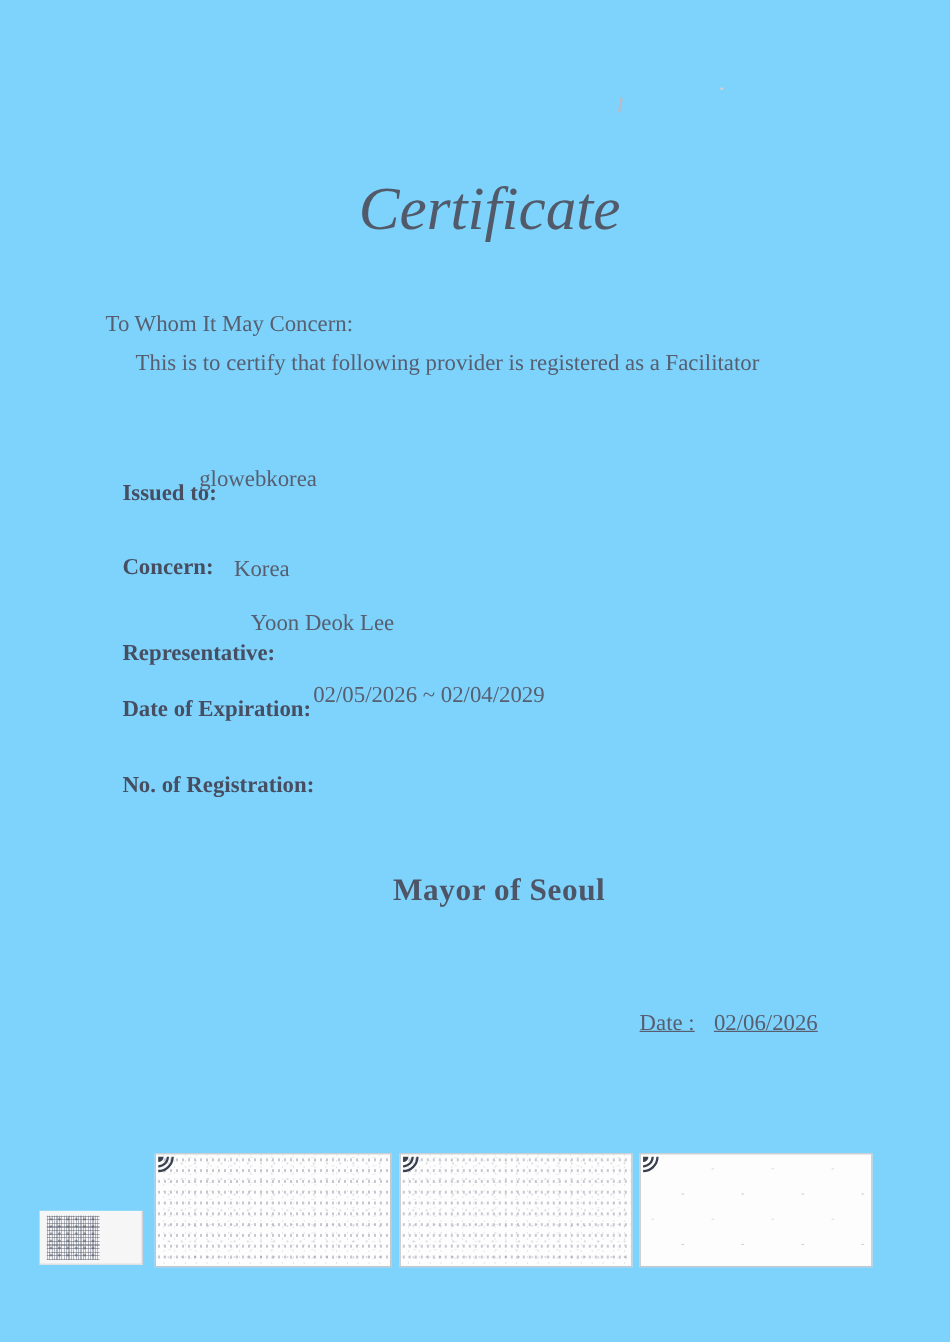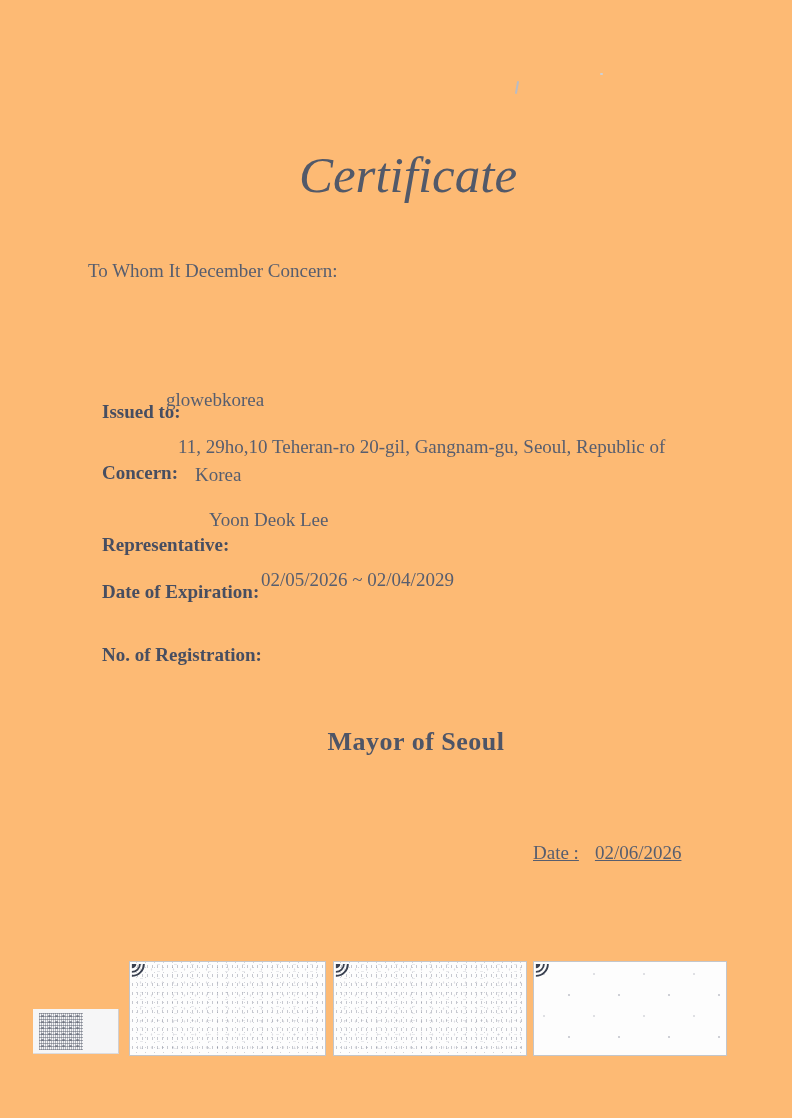--- a/index.html
+++ b/index.html
@@ -6,21 +6,21 @@
     --ink:#555c6e;
     --ink-strong:#474e61;
     --panel-border:#c3c6cb;
     --corner-icon:#394050;
   }
   html,body{margin:0;padding:0;background:#e8e8e8;}
   .page{
     position:relative;
     width:792px;height:1118px;
     margin:0 auto;
-    background:#fdba74;
+    background:#7dd3fc;
     font-family:"Liberation Serif", serif;
     color:var(--ink);
     overflow:hidden;
   }
   
   .artifact-slash{
     position:absolute;left:516px;top:81px;width:2px;height:13px;
     background:#b8bcc6;border-radius:1px;transform:rotate(10deg);
   }
   .artifact-dot{
@@ -118,27 +118,27 @@
 </head>
 <body>
 
 <div class="page">
 
   <div class="artifact-slash"></div>
   <div class="artifact-dot"></div>
 
   <h1 class="title">Certificate</h1>
 
-  <p class="text-line salutation">To Whom It December Concern:</p>
+  <p class="text-line salutation">To Whom It May Concern:</p>
+  <p class="text-line body-line1">This is to certify that following provider is registered as a Facilitator</p>
 
   <p class="flabel issued-label">Issued to:</p>
   <p class="fvalue issued-value">glowebkorea</p>
 
   <p class="flabel address-label">Concern:</p>
-  <p class="fvalue address-line1">11, 29ho,10 Teheran-ro 20-gil, Gangnam-gu, Seoul, Republic of</p>
   <p class="fvalue address-line2">Korea</p>
 
   <p class="flabel rep-label">Representative:</p>
   <p class="fvalue rep-value">Yoon Deok Lee</p>
 
   <p class="flabel exp-label">Date of Expiration:</p>
   <p class="fvalue exp-value">02/05/2026 ~ 02/04/2029</p>
 
   <p class="flabel reg-label">No. of Registration:</p>
 

